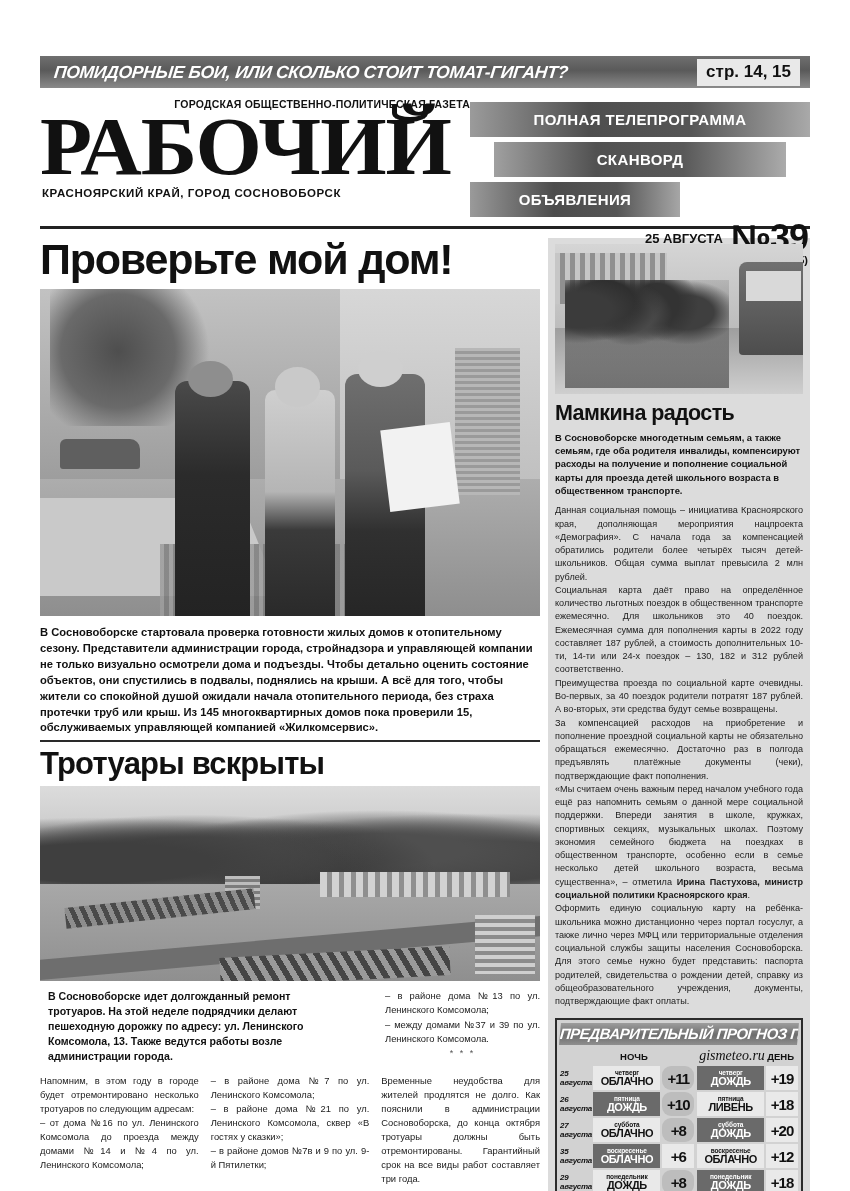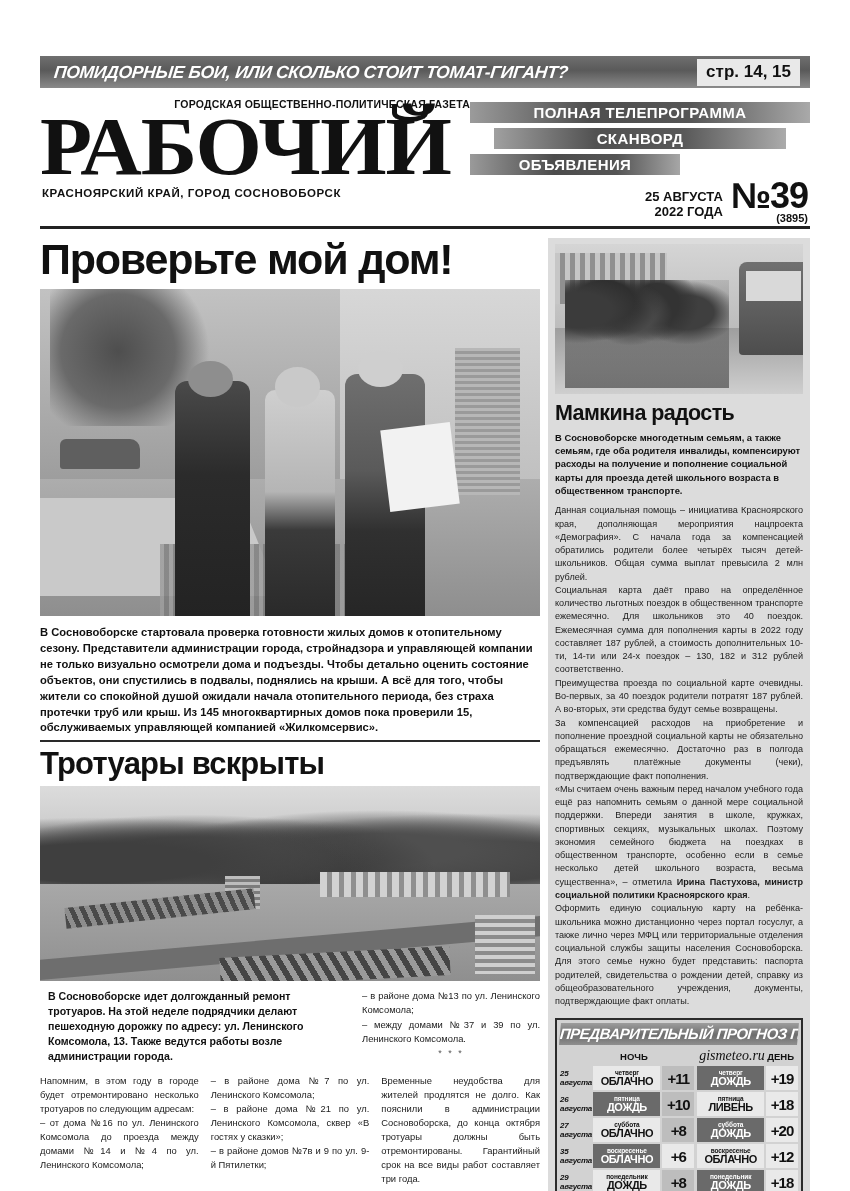--- a/index.html
+++ b/index.html
@@ -101,21 +101,21 @@
     margin: 4px 0 0 2px;
     white-space: nowrap;
   }
 
   .mast-right {
     flex: 1;
     position: relative;
     padding-top: 6px;
   }
   .promo {
-    height: 21px;
+    height: 35px;
     margin-bottom: 5px;
     display: flex;
     align-items: center;
     justify-content: center;
     color: #fff;
     font-weight: bold;
     font-size: 15px;
     letter-spacing: 0.4px;
     white-space: nowrap;
   }
@@ -234,21 +234,21 @@
   }
   .bodycopy + .bodycopy { margin-top: 0; }
   .stars { text-align: center; letter-spacing: 2px; color: #555; font-size: 9px; margin: 2px 0; }
 
   .sub-two-col {
     display: flex;
     gap: 12px;
     margin-top: 0;
   }
   .sub-two-col .left-pair { width: 310px; }
-  .sub-two-col .right-one { flex: 1; }
+  .sub-two-col .right-one { flex: 1; margin-left: 23px; }
 
   
   .r-photo { width: 100%; height: 150px; background: #adadad; overflow: hidden; position: relative;}
   .r-headline {
     font-size: 21.5px;
     font-weight: bold;
     letter-spacing: -0.6px;
     line-height: 1.05;
     margin: 8px 0 6px 0;
   }
@@ -331,21 +331,21 @@
     display: flex;
     align-items: center;
     justify-content: center;
     font-size: 15px;
     font-weight: bold;
     letter-spacing: -1px;
     margin-right: 3px;
   }
   .w-light { background: #e9e9e9; color: #111; }
   .w-dark  { background: #6a6a6a; color: #fff; }
-  .w-mid   { background: #bdbdbd; color: #111; }
+  .w-mid   { background: #bdbdbd; color: #111; border-radius: 9px; }
 
   
   .scene { position: absolute; inset: 0; }
   .ph1-sky { position:absolute; inset:0; background: linear-gradient(180deg,#cfcfcf,#9e9e9e 40%,#8d8d8d 100%); }
   .ph1-bldg { position:absolute; left:0; top:0; width:62%; height:62%; background: linear-gradient(180deg,#c2c2c2,#9b9b9b); }
   .ph1-bldg2 { position:absolute; right:0; top:0; width:40%; height:100%; background: linear-gradient(180deg,#d7d7d7,#b0b0b0); }
   .ph1-ground { position:absolute; left:0; bottom:0; width:100%; height:42%; background: linear-gradient(180deg,#adadad,#8e8e8e); }
   .ph1-path { position:absolute; left:-4%; bottom:6%; width:48%; height:30%; background:#c9c9c9; transform: skewX(22deg); }
   .ph1-tree { position:absolute; left:2%; top:-4%; width:34%; height:46%; background: radial-gradient(circle at 40% 50%, #4e4e4e 0%, #6a6a6a 45%, rgba(120,120,120,0) 72%); }
   .ph1-p1 { position:absolute; left:27%; top:28%; width:15%; height:72%; background: linear-gradient(180deg,#4a4a4a 0%,#2b2b2b 40%,#232323 100%); border-radius:12px 12px 0 0; }

